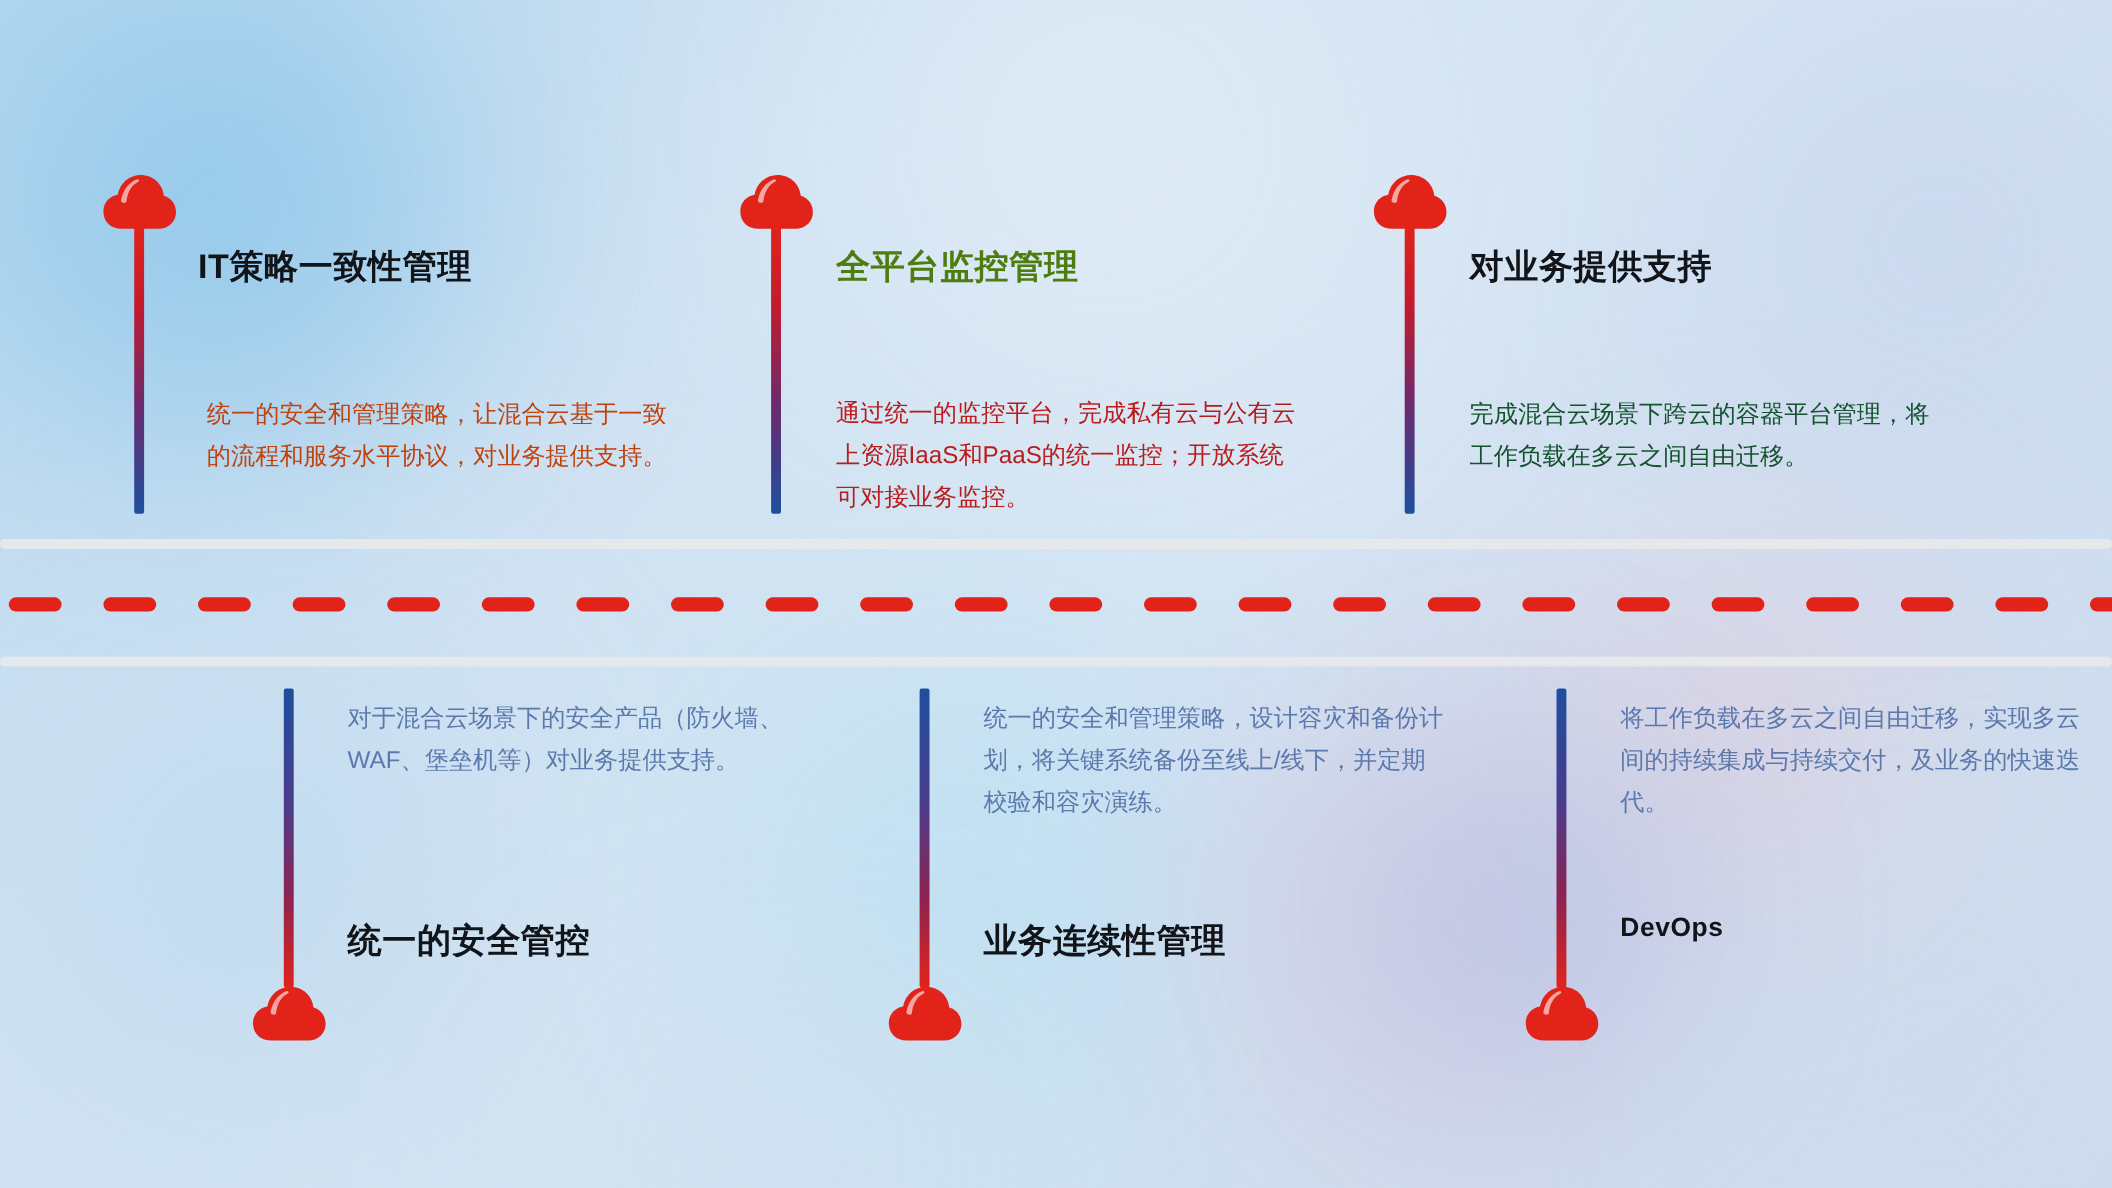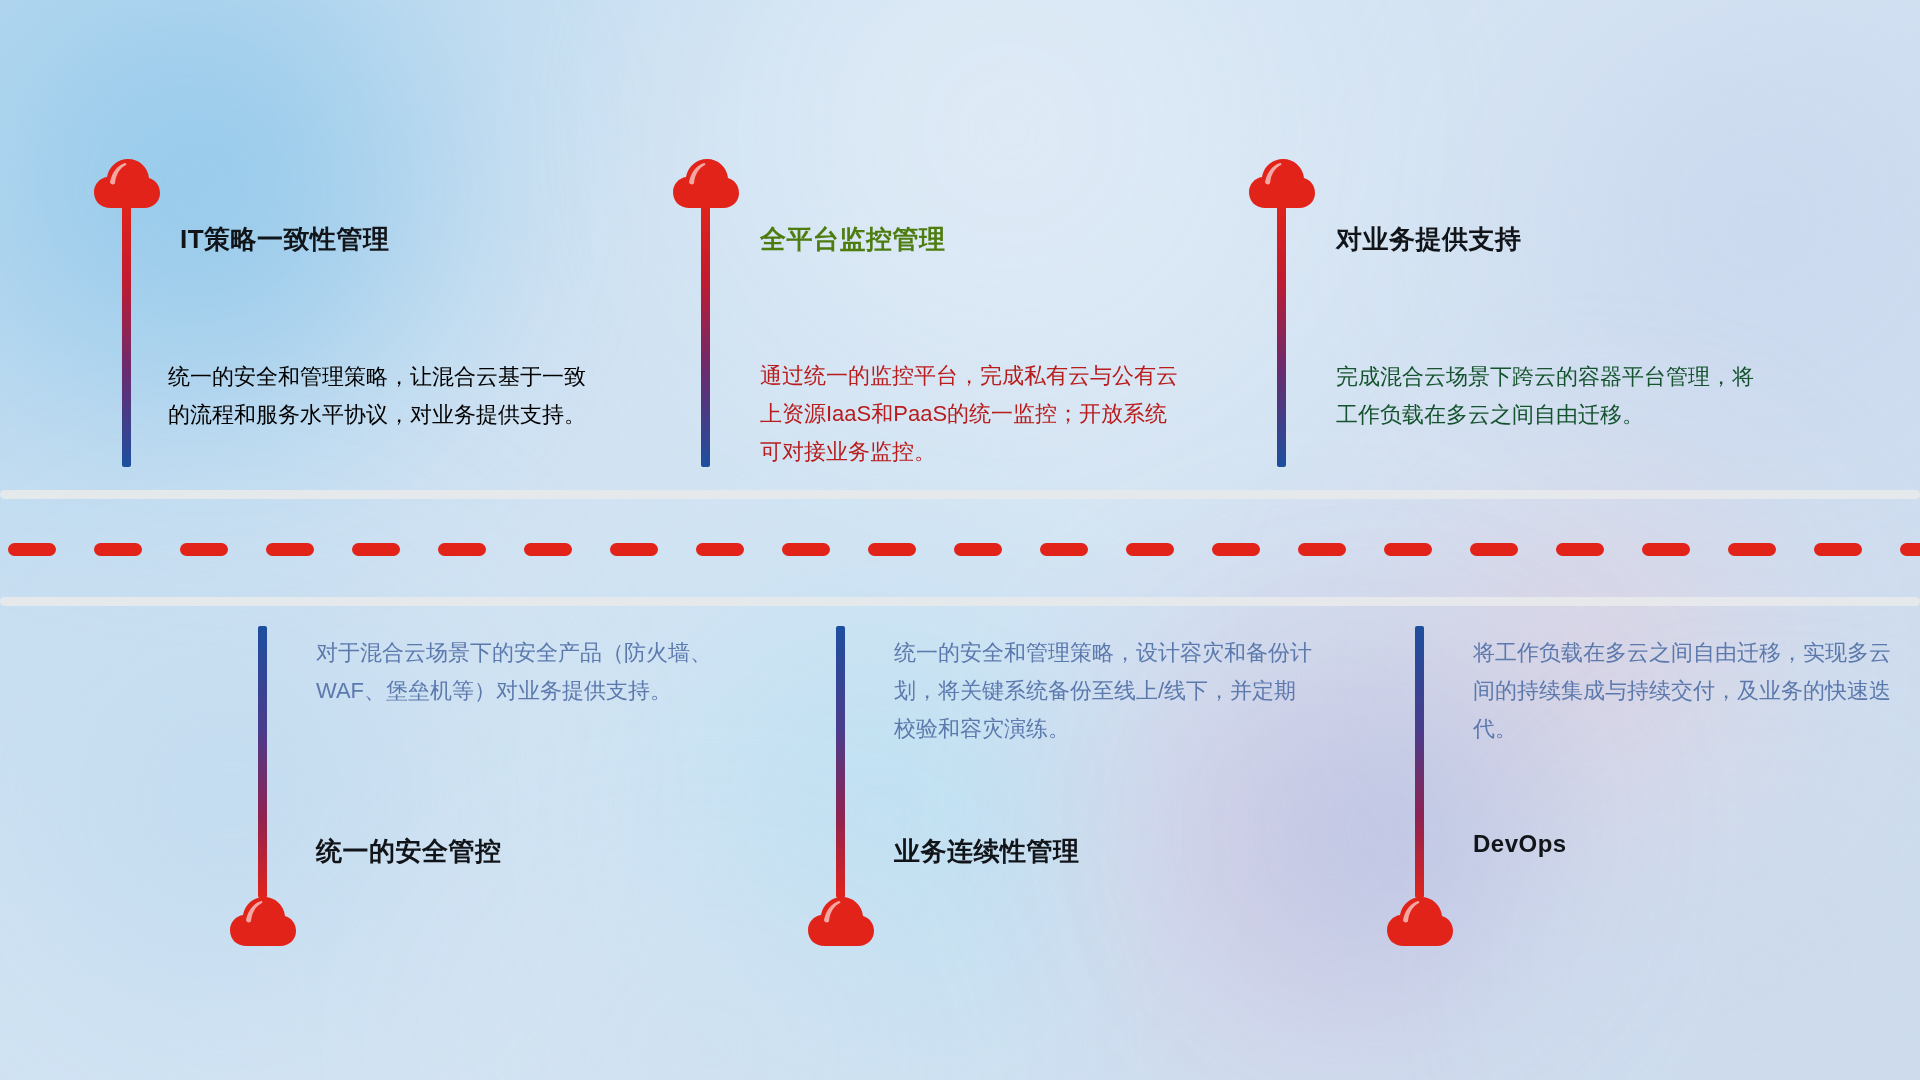--- a/index.html
+++ b/index.html
@@ -48,21 +48,21 @@
   .cloud { position:absolute; width:68px; height:52px; }
   .cloud svg { display:block; width:100%; height:100%; }
 
   
   .stem { position:absolute; width:9px; border-radius:2px; }
   .stem-top    { background:linear-gradient(180deg,#e2231a 0%,#c21b2e 28%,#6d2a6d 62%,#1d4f9e 100%); }
   .stem-bottom { background:linear-gradient(180deg,#1d4f9e 0%,#4a3c8c 38%,#8e2351 70%,#e2231a 100%); }
 
   .title {
     position:absolute;
-    font-size:26px;
+    font-size:31px;
     font-weight:bold;
     color:#111418;
     letter-spacing:.5px;
     white-space:nowrap;
   }
   .title.latin { font-size:24px; }
 
   .body {
     position:absolute;
     font-size:22px;
@@ -133,21 +133,21 @@
 
   <div class="card">
     <div class="cloud" style="left:93px;top:158px;">
       <svg viewBox="0 0 68 52" xmlns="http://www.w3.org/2000/svg">
         <path d="M18 50 C7 50 1 43 1 34 C1 26 7 20 14 19 C16 8 25 1 35 1 C46 1 55 9 56 20 C63 22 67 28 67 35 C67 43 61 50 51 50 Z" fill="#e2231a"></path>
         <path d="M17 24 C19 14 25 7 32 5 C33 5 34 6 33 7 C27 10 23 16 22 25 C22 27 17 27 17 24 Z" fill="#f4a7a2"></path>
       </svg>
     </div>
     <div class="stem stem-top" style="left:122px;top:204px;height:263px;"></div>
     <div class="title" style="left: 180px; top: 222px; color: rgb(17, 20, 24);">IT策略一致性管理</div>
-    <div class="body" style="left: 168px; top: 358px; width: 424px; color: #000000;">统一的安全和管理策略，让混合云基于一致的流程和服务水平协议，对业务提供支持。</div>
+    <div class="body" style="left: 188px; top: 358px; width: 424px; color: #c2410c;">统一的安全和管理策略，让混合云基于一致的流程和服务水平协议，对业务提供支持。</div>
   </div>
 
   <div class="card">
     <div class="cloud" style="left:672px;top:158px;">
       <svg viewBox="0 0 68 52" xmlns="http://www.w3.org/2000/svg">
         <path d="M18 50 C7 50 1 43 1 34 C1 26 7 20 14 19 C16 8 25 1 35 1 C46 1 55 9 56 20 C63 22 67 28 67 35 C67 43 61 50 51 50 Z" fill="#e2231a"></path>
         <path d="M17 24 C19 14 25 7 32 5 C33 5 34 6 33 7 C27 10 23 16 22 25 C22 27 17 27 17 24 Z" fill="#f4a7a2"></path>
       </svg>
     </div>
     <div class="stem stem-top" style="left:701px;top:204px;height:263px;"></div>

